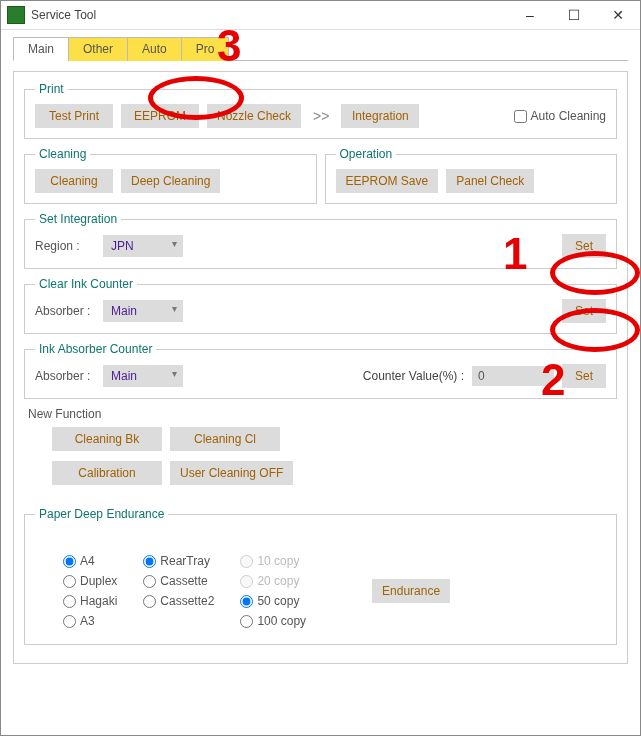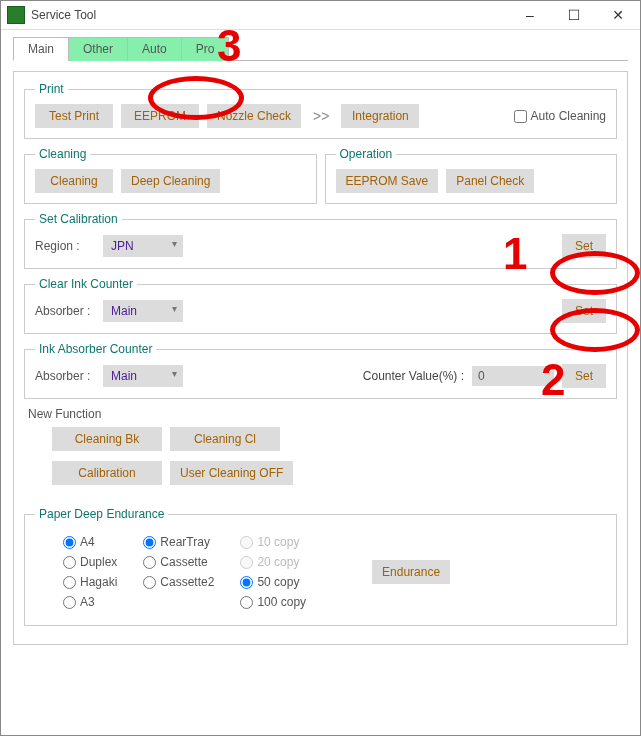--- a/index.html
+++ b/index.html
@@ -5,21 +5,21 @@
   html,body{margin:0;padding:0;font-family:"Segoe UI","Meiryo",sans-serif;font-size:12px;color:#444;background:#fff;}
   .window{width:641px;height:736px;box-sizing:border-box;border:1px solid #888;position:relative;background:#fff;}
   .titlebar{height:28px;display:flex;align-items:center;padding:0 0 0 6px;border-bottom:1px solid #ddd;}
   .tb-icon{width:16px;height:16px;background:#2a7d2a;display:inline-block;margin-right:6px;border:1px solid #1a5d1a;font-size:9px;color:#fff;line-height:16px;text-align:center;}
   .tb-title{flex:1;font-size:12px;}
   .tb-btns{display:flex;}
   .tb-btn{width:44px;height:28px;display:flex;align-items:center;justify-content:center;font-size:14px;font-family:sans-serif;color:#333;}
   .tb-btn.close{width:44px;}
   .client{padding:6px 12px 12px 12px;}
   .tabs{display:flex;border-bottom:1px solid #bbb;margin-bottom:10px;}
-  .tab{padding:4px 14px;border:1px solid #bbb;border-bottom:none;background:#86efac;margin-right:-1px;cursor:pointer;position:relative;top:1px;font-size:12px;color:#555;}
+  .tab{padding:4px 14px;border:1px solid #bbb;border-bottom:none;background:#fde047;margin-right:-1px;cursor:pointer;position:relative;top:1px;font-size:12px;color:#555;}
   .tab.active{background:#fff;border-bottom:1px solid #fff;}
   .panel{border:1px solid #ccc;padding:10px;}
   fieldset{border:1px solid #ccc;margin:0 0 8px 0;padding:8px 10px 10px 10px;}
   legend{font-size:12px;color:#0f766e;padding:0 4px;}
   .row{display:flex;align-items:center;gap:8px;flex-wrap:wrap;}
   .btn{background:#dcdcdc;border:none;color:#a16207;min-width:78px;height:24px;font-size:12px;padding:0 10px;cursor:pointer;display:inline-flex;align-items:center;justify-content:center;}
   .btn.small{min-width:44px;}
   .arrow{color:#888;font-size:14px;padding:0 4px;}
   .chk{display:flex;align-items:center;gap:4px;font-size:12px;color:#555;}
   .chk input{margin:0;}
@@ -29,21 +29,21 @@
   .sel{appearance:none;-webkit-appearance:none;background:#dcdcdc;border:none;color:#4c1d95;height:22px;min-width:80px;padding:0 20px 0 8px;font-size:12px;}
   .sel-wrap{position:relative;display:inline-block;}
   .sel-wrap::after{content:"▾";position:absolute;right:6px;top:3px;color:#777;font-size:10px;pointer-events:none;}
   .txt{background:#dcdcdc;border:none;height:20px;width:70px;padding:0 6px;color:#555;font-size:12px;}
   .spacer{flex:1;}
   .radios{display:flex;gap:26px;padding:6px 4px;}
   .radiocol{display:flex;flex-direction:column;gap:6px;}
   .radio{display:flex;align-items:center;gap:4px;font-size:12px;color:#555;}
   .radio.disabled{color:#bbb;}
   .radio input{margin:0;}
-  .inner-indent{margin-left:24px;}
+  .inner-indent{margin-left:24px;margin-top:19px;}
   .newfunc{padding:0 4px 4px 4px;margin-bottom:8px;}
   .newfunc .title{font-size:12px;color:#555;margin:6px 0 6px 0;}
   .newfunc .row{margin-left:24px;margin-bottom:10px;}
   .newfunc .btn{min-width:110px;}
   
   .ann{position:absolute;pointer-events:none;}
   .circ{border:5px solid #e60000;border-radius:50%;}
   .num{color:#e60000;font-weight:900;font-size:44px;font-family:Arial,sans-serif;}
 </style>
 </head>
@@ -99,21 +99,21 @@
         <fieldset>
           <legend>Operation</legend>
           <div class="row">
             <button class="btn">EEPROM Save</button>
             <button class="btn">Panel Check</button>
           </div>
         </fieldset>
       </div>
 
       <fieldset>
-        <legend>Set Calibration</legend>
+        <legend>Set Integration</legend>
         <div class="row">
           <span class="lbl">Region :</span>
           <span class="sel-wrap">
             <select class="sel">
               <option>JPN</option>
             </select>
           </span>
           <div class="spacer"></div>
           <button class="btn small">Set</button>
         </div>

